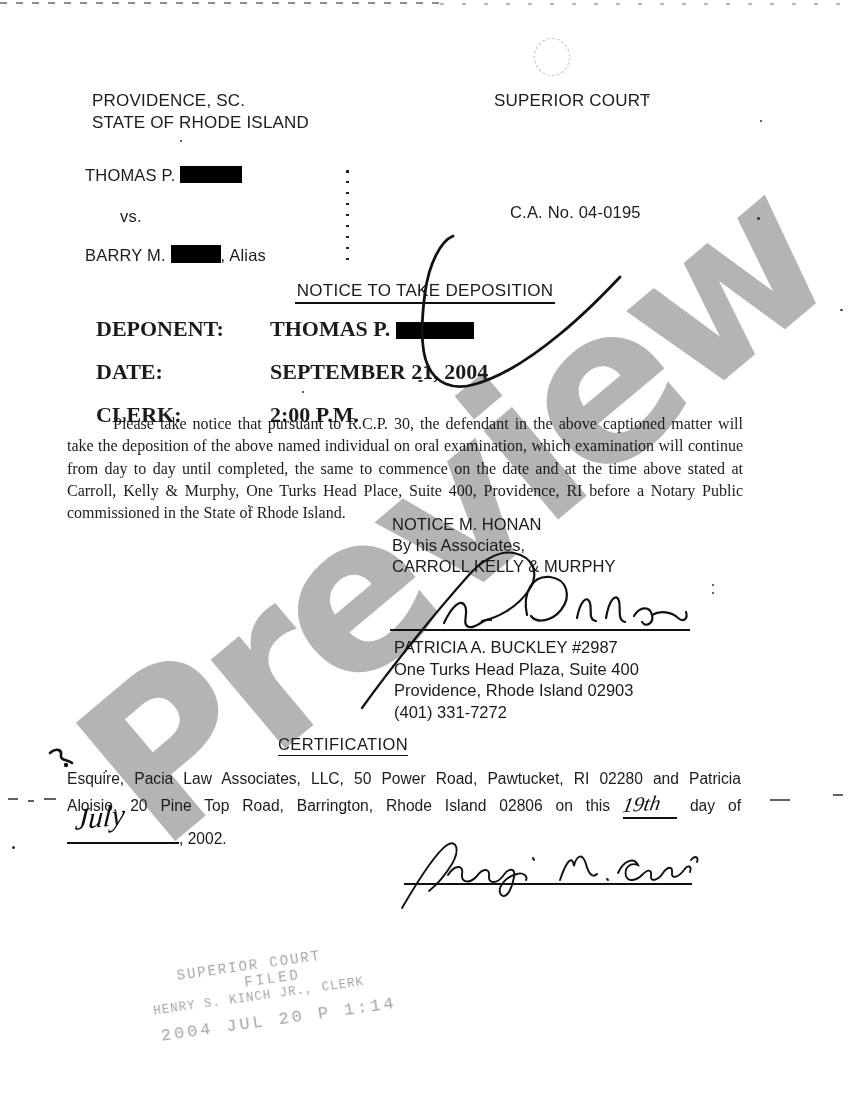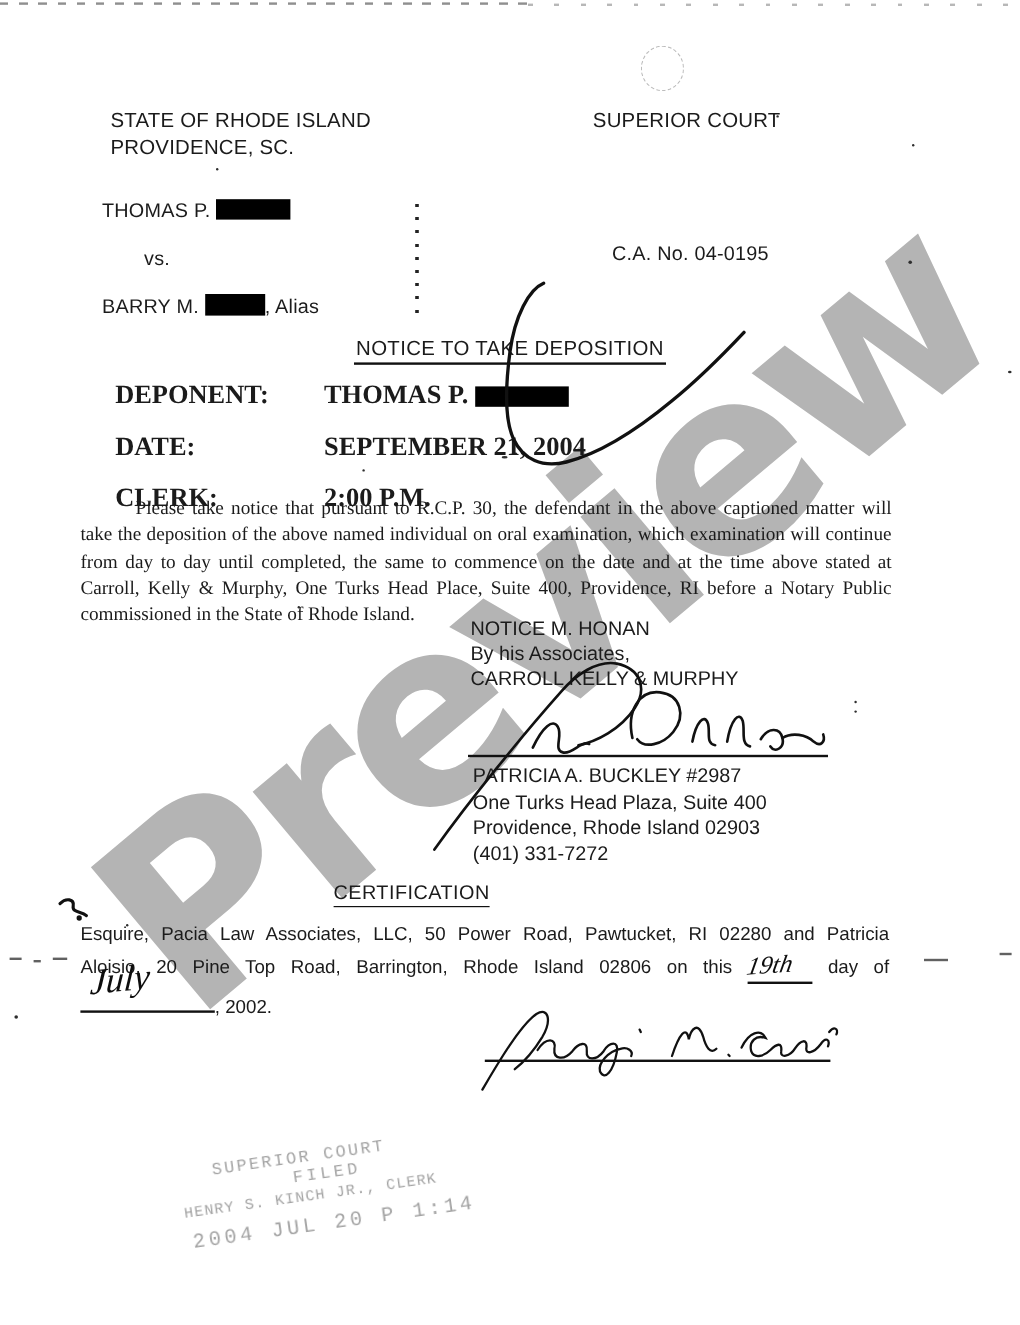--- a/index.html
+++ b/index.html
@@ -92,22 +92,22 @@
   <div class="speck" style="left:180px;top:140px;width:2px;height:2px"></div>
   <div class="speck" style="left:12px;top:846px;width:3px;height:3px"></div>
   <div class="speck" style="left:105px;top:770px;width:2px;height:2px"></div>
   <div class="dash" style="left:8px;top:798px;width:10px"></div>
   <div class="dash" style="left:28px;top:800px;width:6px"></div>
   <div class="dash" style="left:44px;top:798px;width:12px"></div>
   <div class="dash" style="left:770px;top:799px;width:20px"></div>
   <div class="dash" style="left:833px;top:794px;width:10px"></div>
 
   <div class="layer hdr" style="left:92px;top:90px">
+    <div>PROVIDENCE, SC.</div>
     <div>STATE OF RHODE ISLAND</div>
-    <div>PROVIDENCE, SC.</div>
   </div>
   <div class="layer hdr" style="left:494px;top:90px">SUPERIOR COURT</div>
 
   <div class="layer party" style="left:85px;top:166px">
     <span>THOMAS P.</span>
     <span class="redact r1"></span>
   </div>
   <div class="layer party" style="left:120px;top:207px">vs.</div>
   <div class="layer party" style="left:85px;top:245px">
     <span>BARRY M.</span>

